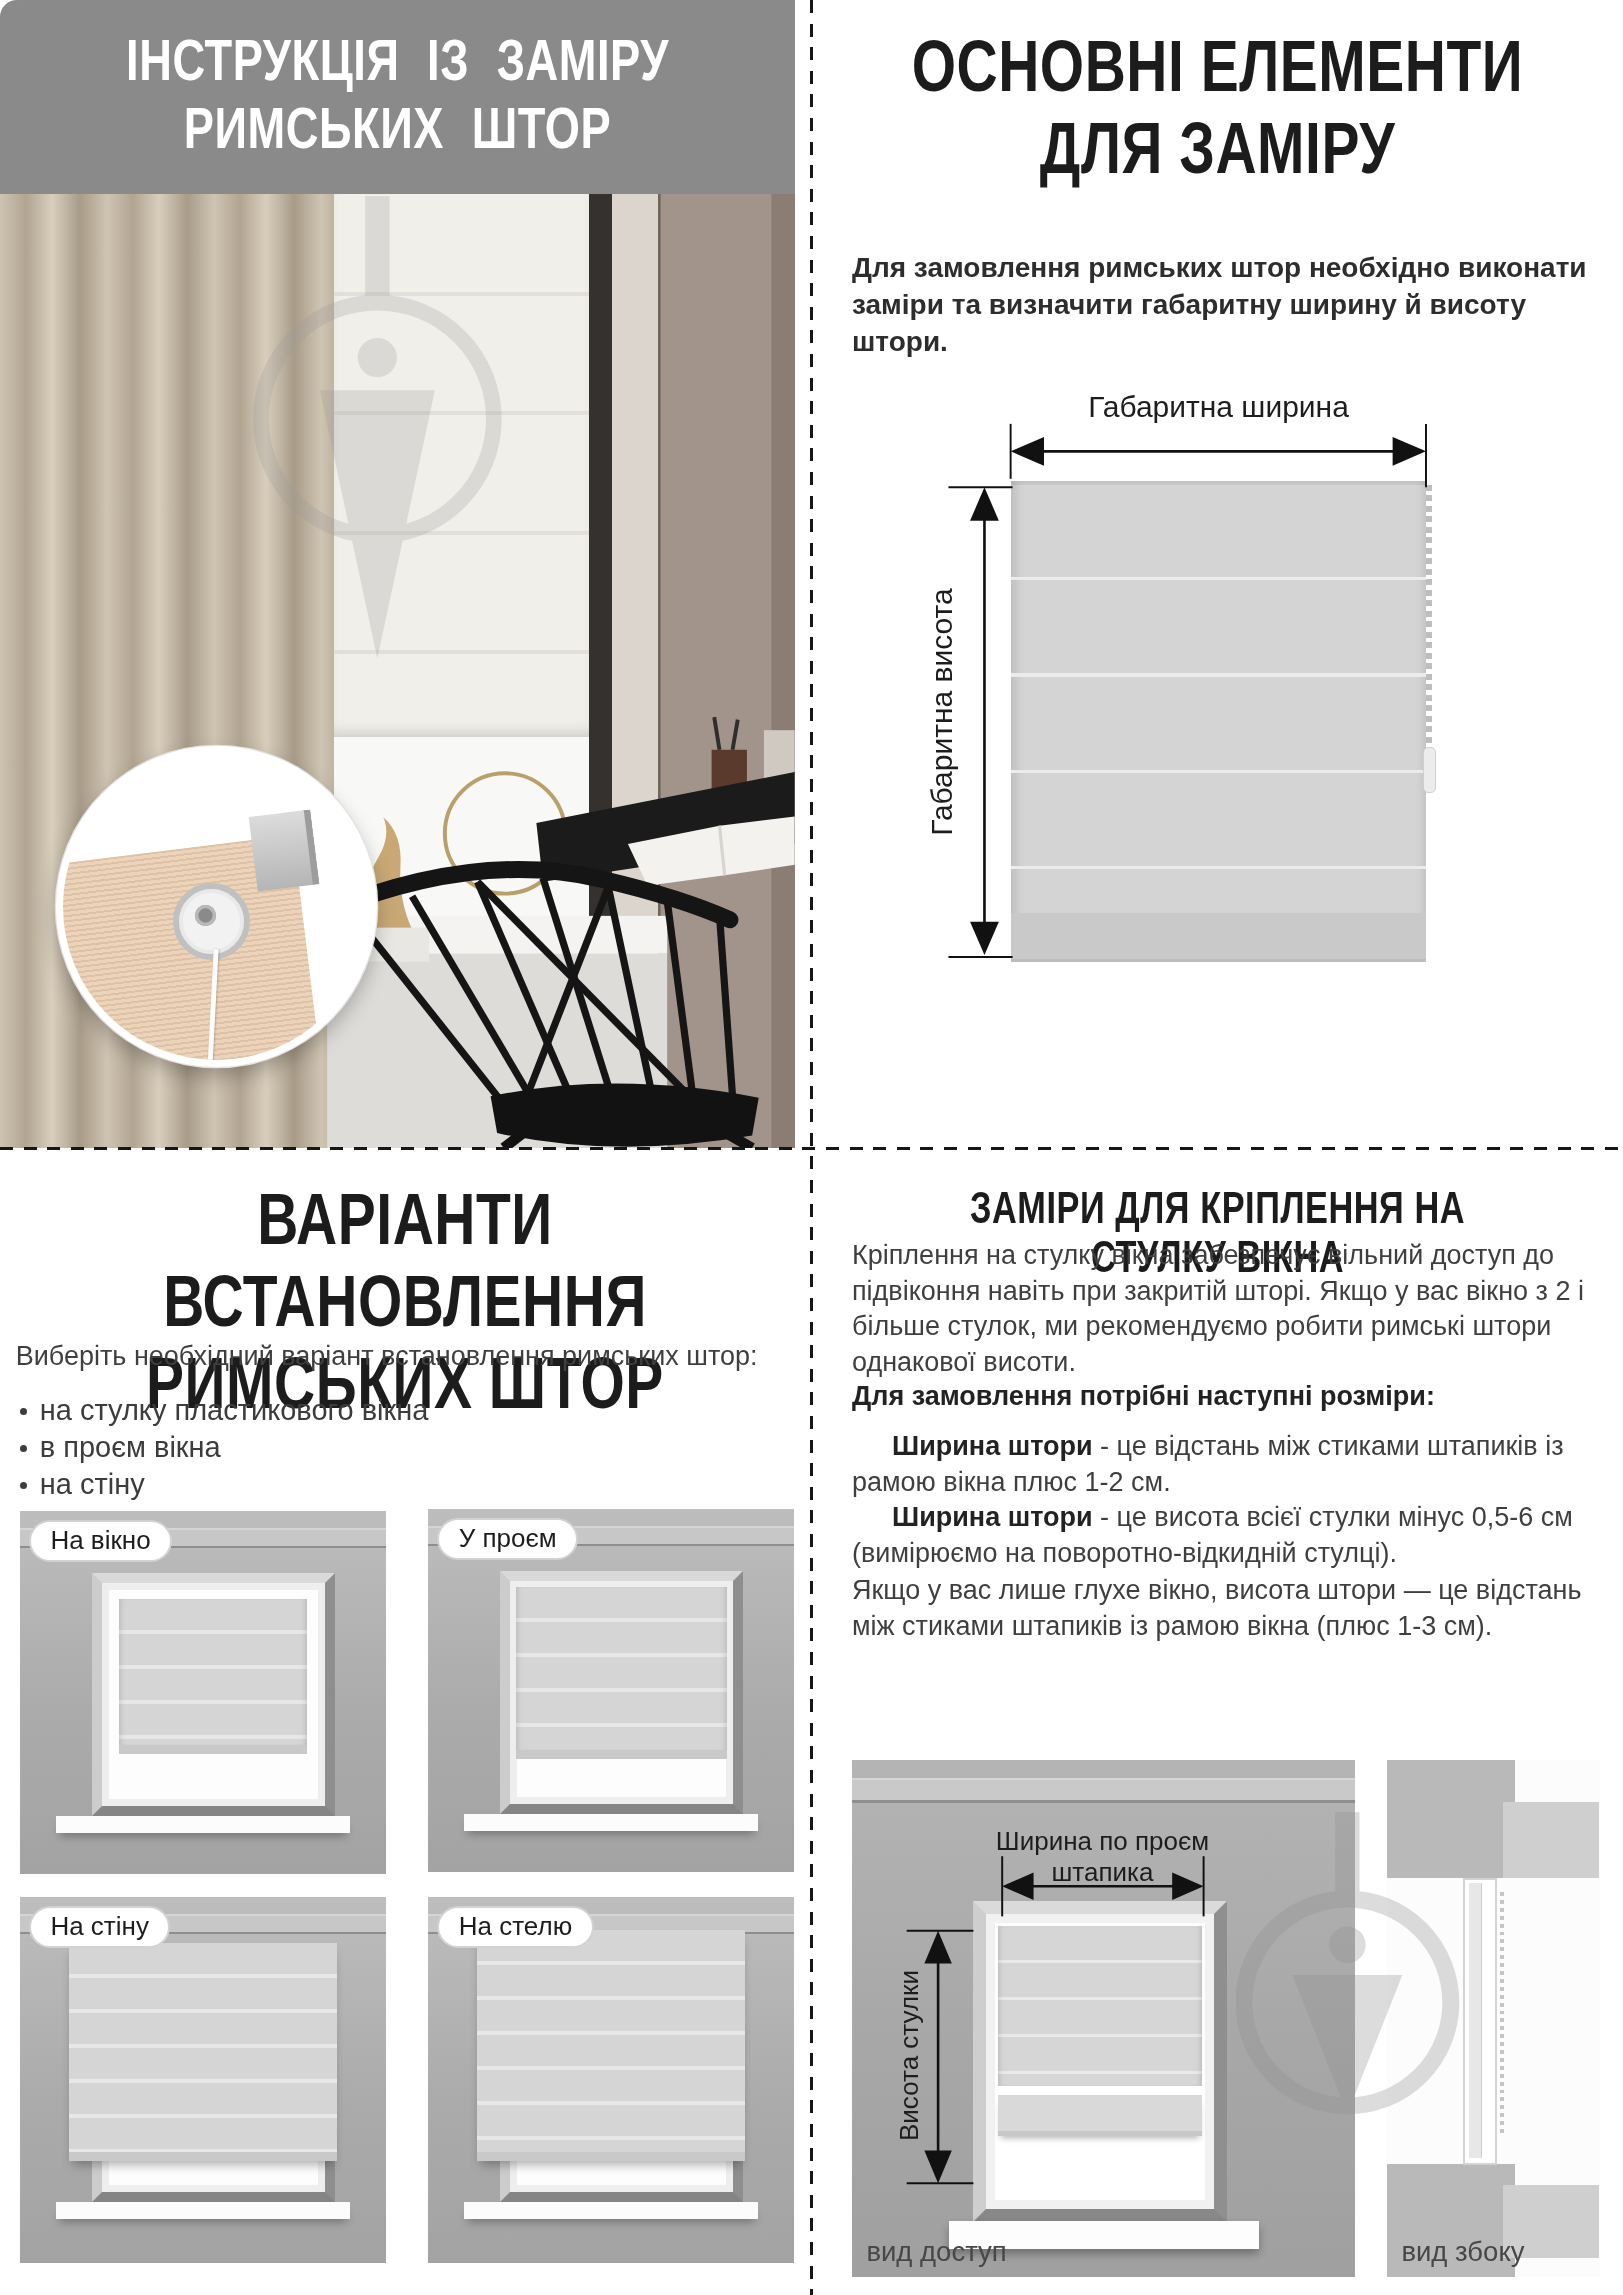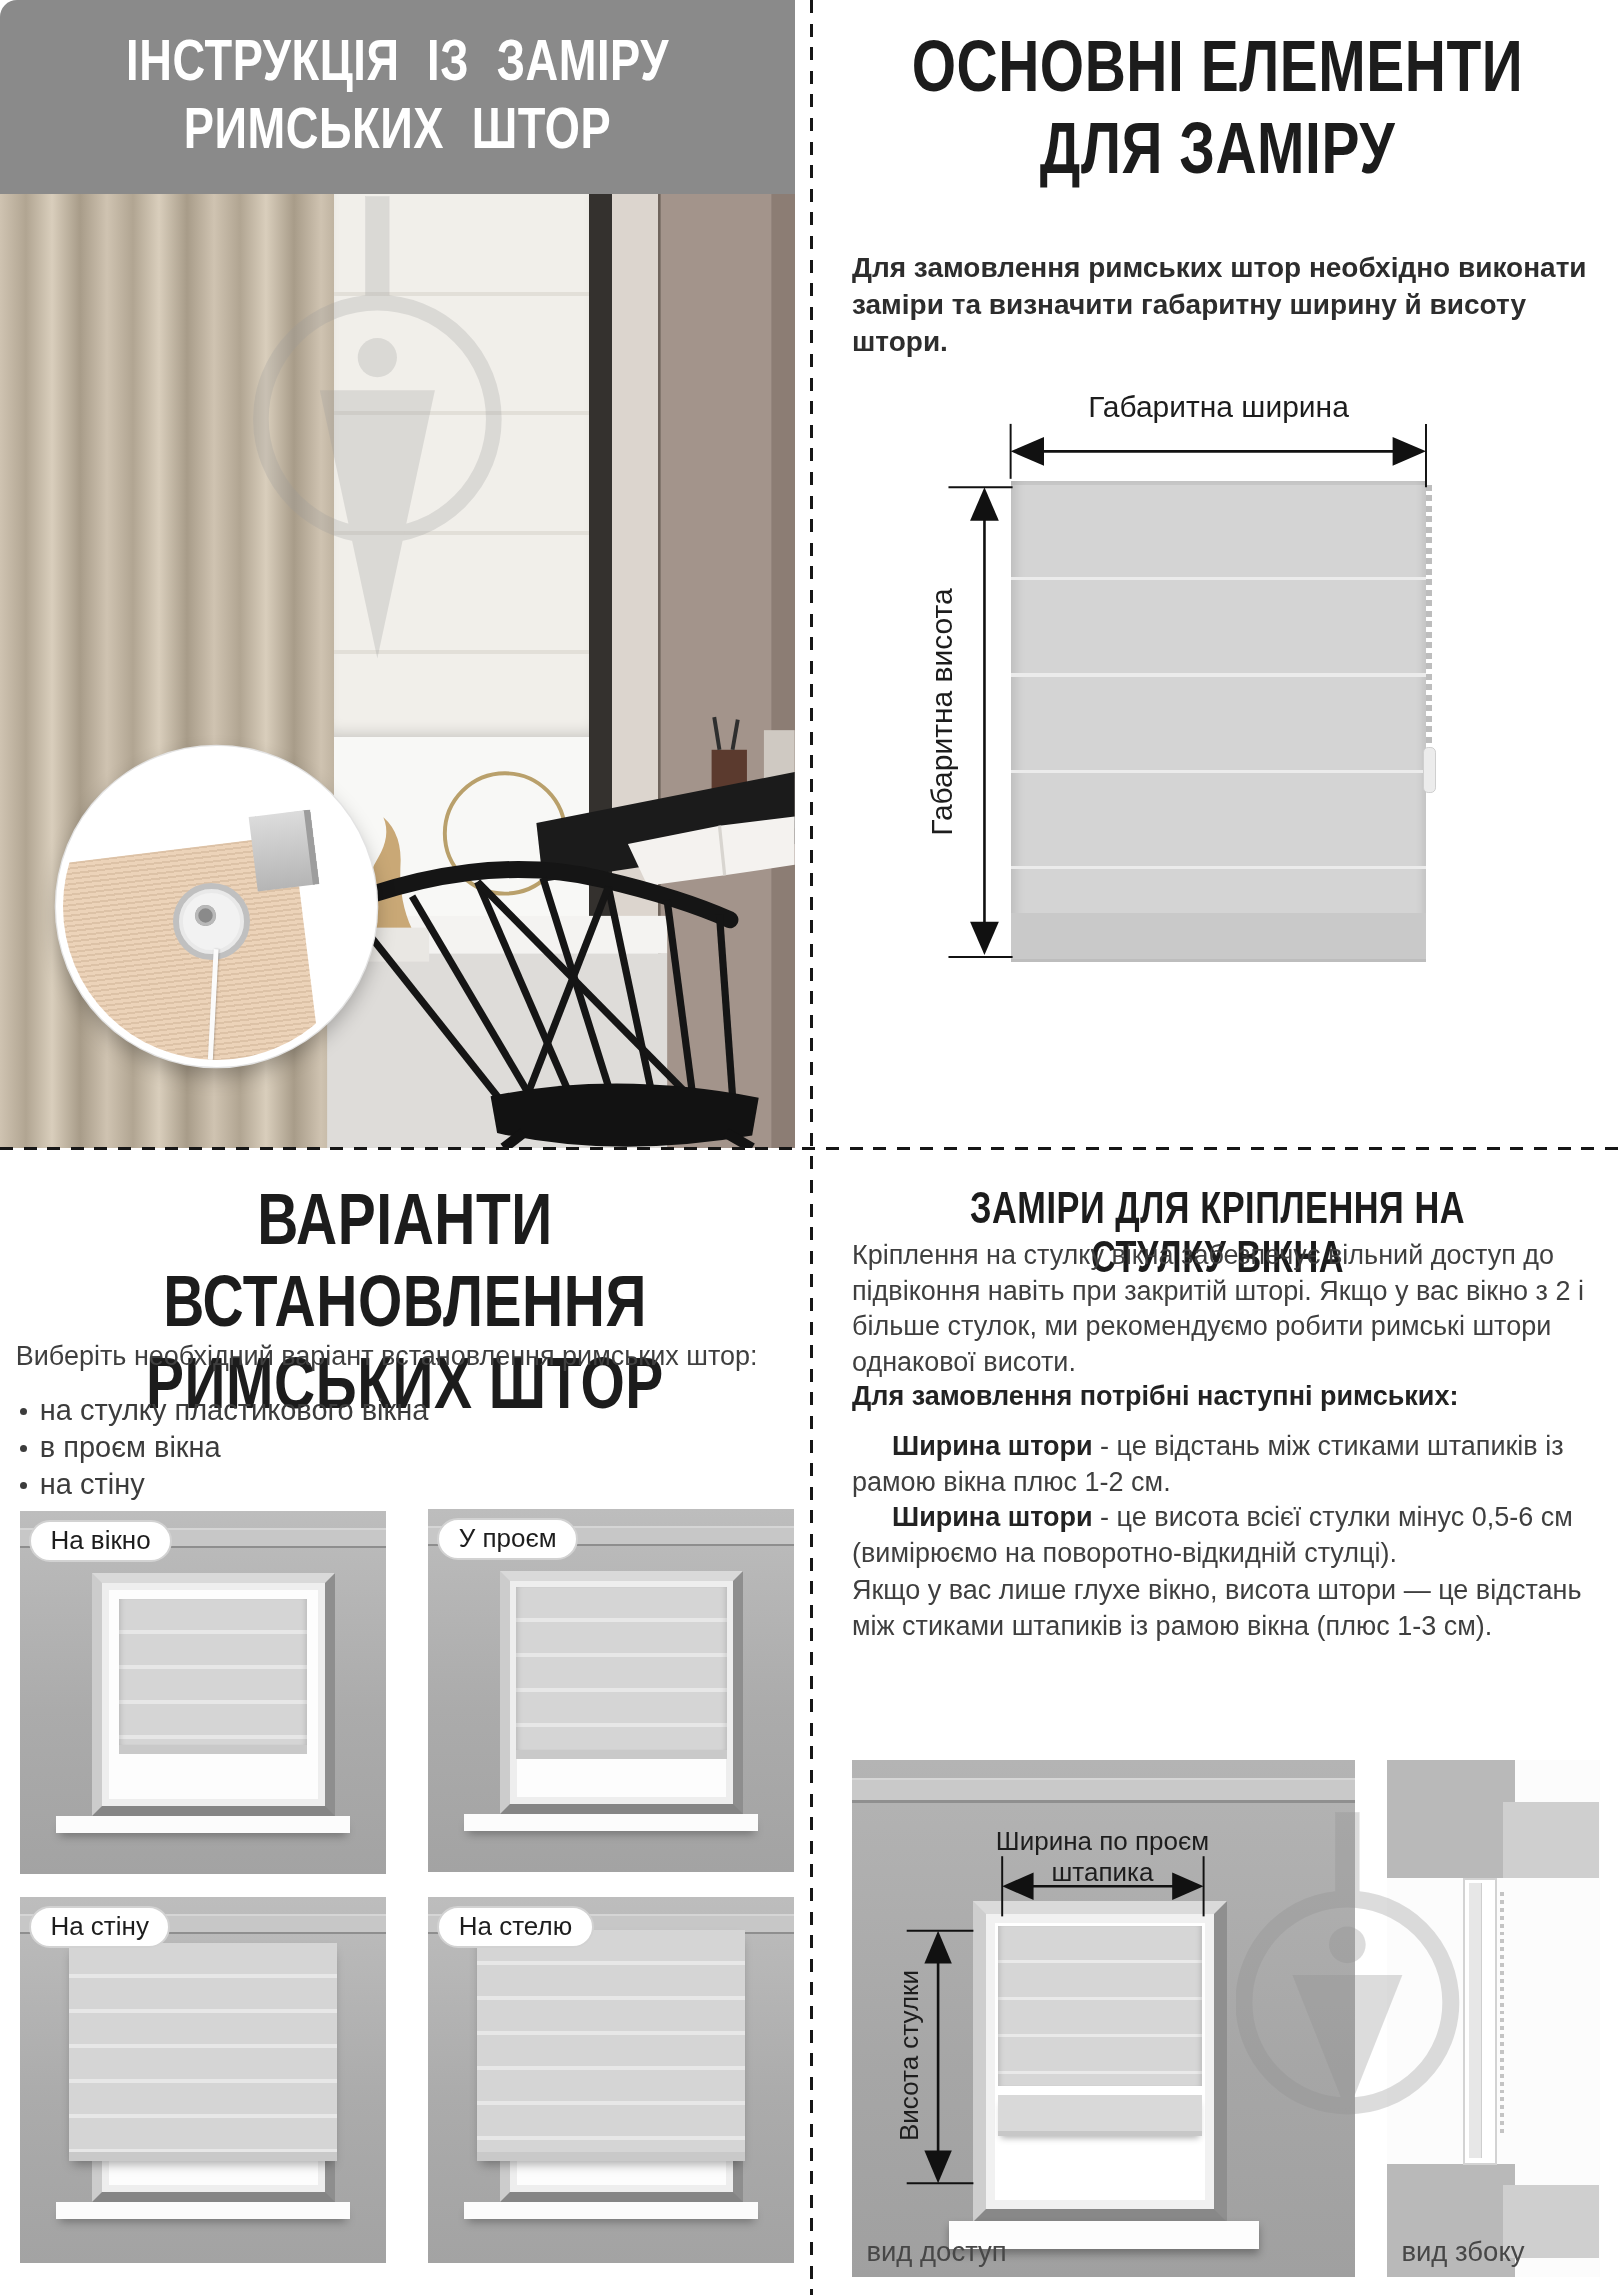--- a/index.html
+++ b/index.html
@@ -310,21 +310,21 @@
     </div>
     <div class="blind-out"></div>
     <div class="sill"></div>
     <div class="pill"><span>На стелю</span></div>
   </div>
 
   <h2 class="q-title cond br-title">
     <span class="line">ЗАМІРИ ДЛЯ КРІПЛЕННЯ НА СТУЛКУ ВІКНА</span>
   </h2>
   <p class="para sash-para">Кріплення на стулку вікна забезпечує вільний доступ до підвіконня навіть при закритій шторі. Якщо у вас вікно з 2 і більше стулок, ми рекомендуємо робити римські штори однакової висоти.</p>
-  <p class="para sizes-intro">Для замовлення потрібні наступні римських:</p>
+  <p class="para sizes-intro">Для замовлення потрібні наступні розміри:</p>
   <p class="para terms">
     <strong class="bold">Ширина штори</strong><span> - це відстань між стиками штапиків із рамою вікна плюс 1-2 см.</span><br>
     <strong class="bold">Ширина штори</strong><span> - це висота всієї стулки мінус 0,5-6 см (вимірюємо на поворотно-відкидній стулці).</span>
   </p>
   <p class="para note">Якщо у вас лише глухе вікно, висота штори — це відстань між стиками штапиків із рамою вікна (плюс 1-3 см).</p>
 
   <div class="front-view">
     <div class="fv-molding"></div>
     <div class="fv-recess">
       <div class="fv-frame">

